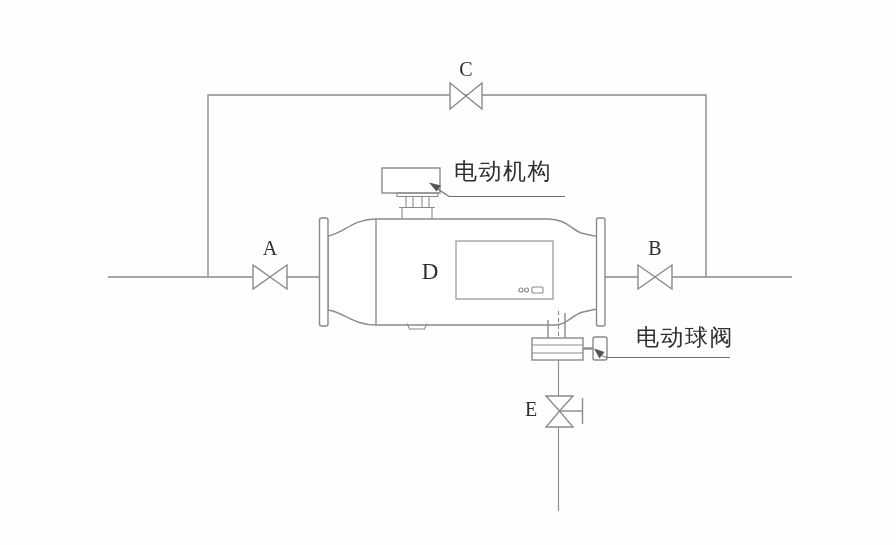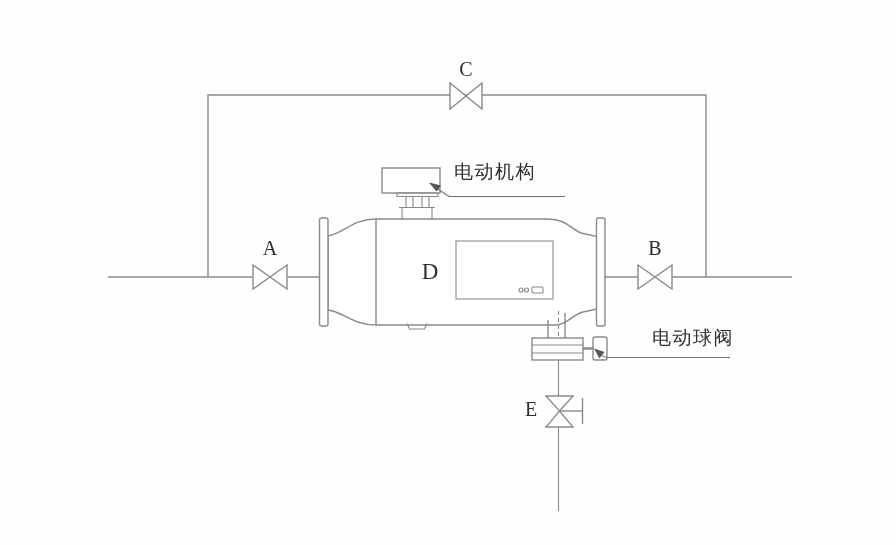--- a/index.html
+++ b/index.html
@@ -19,21 +19,21 @@
   .stroke{stroke:var(--line);fill:none;stroke-width:1.4;}
   .wh{stroke:var(--line);fill:#ffffff;stroke-width:1.4;}
   .thin{stroke:var(--line);fill:none;stroke-width:1.1;}
   .thick{stroke:var(--line);fill:none;stroke-width:2.4;}
   .dashed{stroke:var(--line);fill:none;stroke-width:1.1;stroke-dasharray:4 3;}
   .arrow{fill:var(--dark-line);stroke:none;}
   .leader{stroke:#6f6f6f;fill:none;stroke-width:1.2;}
   .lbl{position:absolute;color:var(--text);white-space:nowrap;line-height:1;}
   .letter{font-size:20px;transform:translate(-50%,-50%);}
   .letter-big{font-size:23px;transform:translate(-50%,-50%);}
-  .cn{font-size:19px;letter-spacing:1.5px;font-family:Liberation Sans, sans-serif;}
+  .cn{font-size:23px;letter-spacing:1.5px;font-family:Liberation Mono, monospace;}
 </style>
 </head>
 <body>
 
 <div class="canvas">
 
   <svg width="896" height="545" viewBox="0 0 896 545">
 
     <path class="stroke" d="M108,277 H792"></path>
 
@@ -114,15 +114,15 @@
       <polygon class="arrow" points="594,348.5 604.5,352 599.5,358.5"></polygon>
     </g>
   </svg>
 
   <div class="lbl letter" style="left:270px;top:248px;">A</div>
   <div class="lbl letter" style="left:655px;top:248px;">B</div>
   <div class="lbl letter" style="left:466px;top:69px;">C</div>
   <div class="lbl letter-big" style="left:430px;top:271px;">D</div>
   <div class="lbl letter" style="left:531px;top:409px;">E</div>
   <div class="lbl cn" style="left:454px;top:162px;">电动机构</div>
-  <div class="lbl cn" style="left:652px;top:328px;text-align:center;">电动球阀</div>
+  <div class="lbl cn" style="left:636px;top:328px;text-align:center;">电动球阀</div>
 
 </div>
 
 </body></html>

